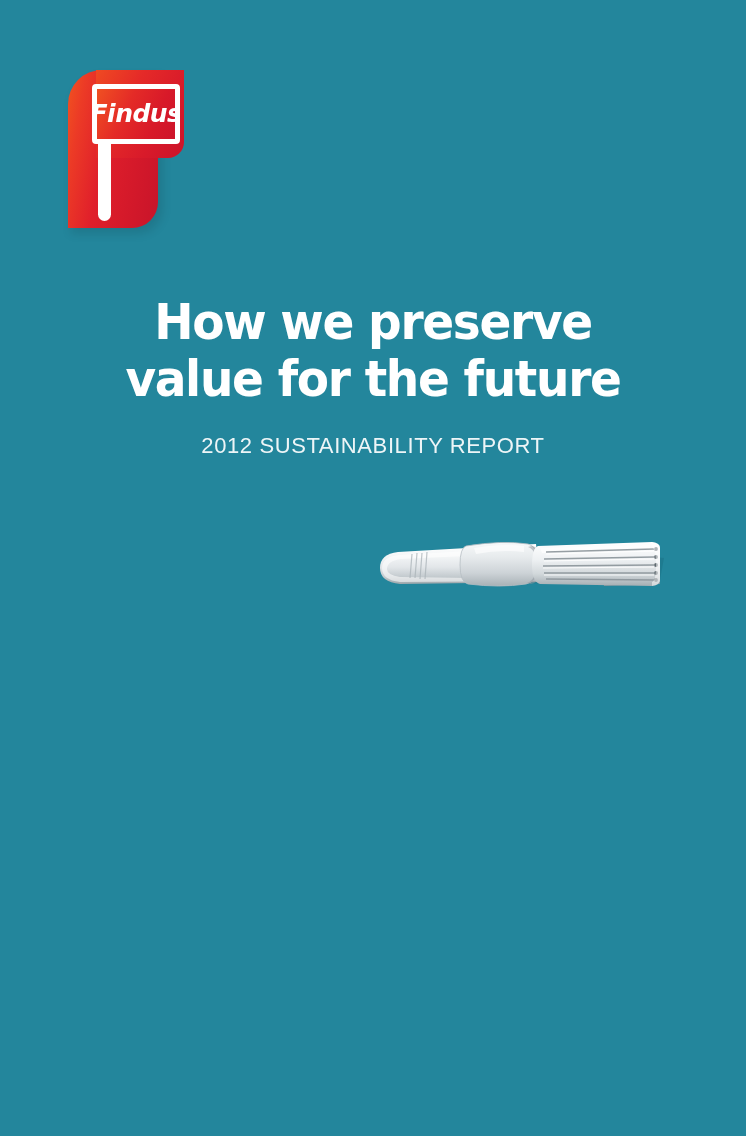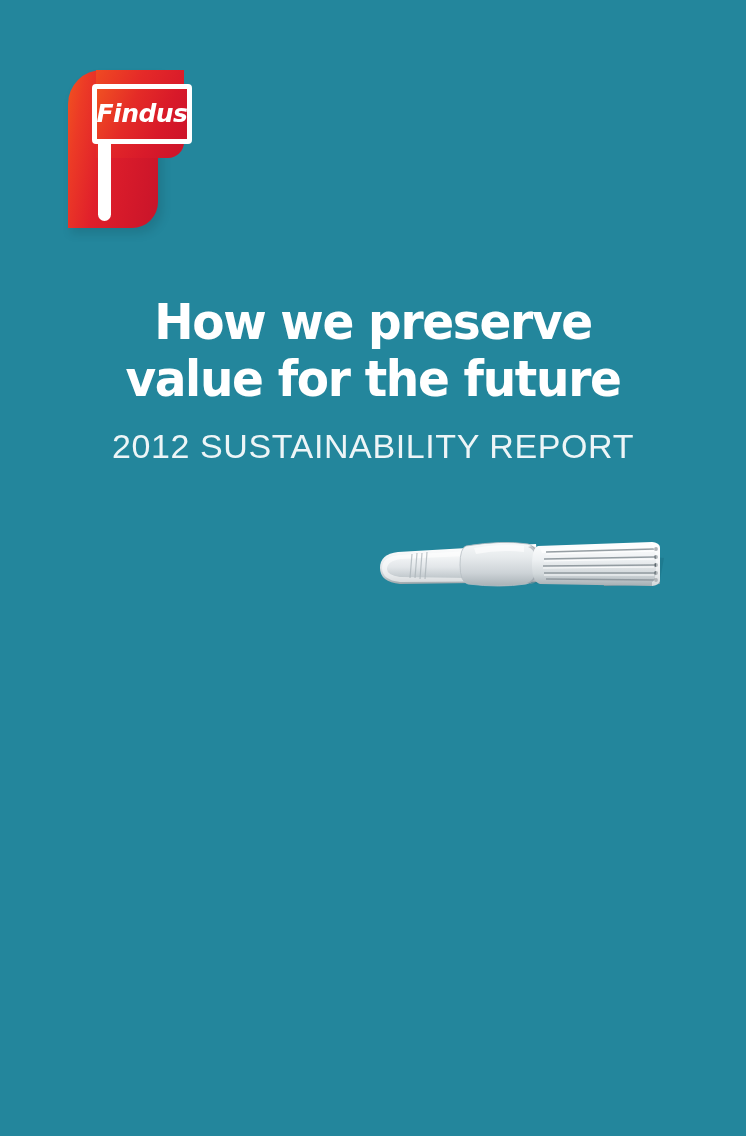--- a/index.html
+++ b/index.html
@@ -32,21 +32,21 @@
     position:absolute;
     left:28px; top:0;
     width:88px; height:88px;
     border-radius:0 0 16px 0;
     background:linear-gradient(120deg,#ef4a22 0%, #e52a28 35%, #d81a2a 70%, #cb142a 100%);
   }
   
   .logo-pill{
     position:absolute;
     left:24px; top:14px;
-    width:100px; height:60px;
+    width:88px; height:60px;
     border:5px solid #ffffff;
     border-radius:4px;
     background:linear-gradient(115deg,#f05022 0%, #e42b27 38%, #d81929 72%, #cd142a 100%);
     overflow:hidden;
   }
   .logo-wordmark{
     position:absolute;
     left:0; top:0; right:0; bottom:0;
     display:flex; align-items:center; justify-content:center;
     color:#ffffff;
@@ -103,21 +103,21 @@
   #headline .hl-line{ display:block; white-space:nowrap; }
 
   
   #subtitle{
     position:absolute;
     left:0; right:0; top:428px;
     text-align:center;
     color:rgba(255,255,255,0.92);
     font-family:"Liberation Sans", sans-serif;
     font-weight:normal;
-    font-size:34px;
+    font-size:22px;
     line-height:36px;
     letter-spacing:0.6px;
   }
 
   
   #fork-illustration{
     position:absolute;
     left:368px; top:524px;
     width:300px; height:86px;
   }

